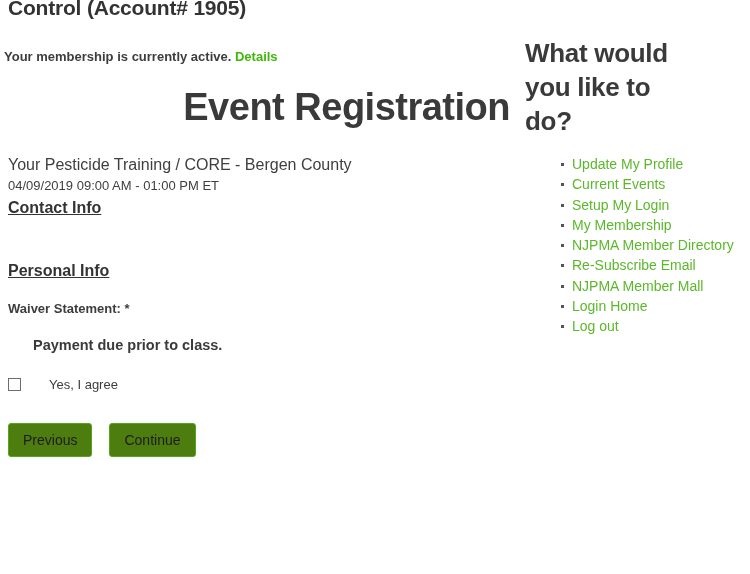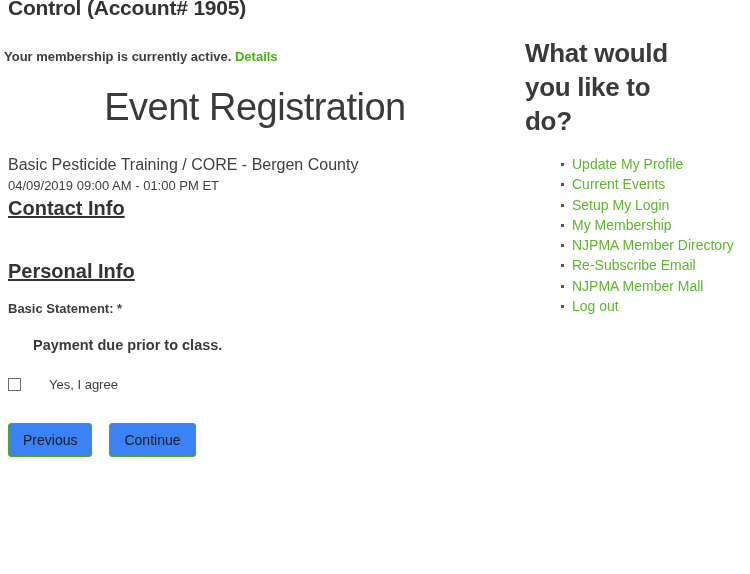--- a/index.html
+++ b/index.html
@@ -53,23 +53,23 @@
   .details-link {
     color: #3fb60a;
     text-decoration: none;
     font-weight: bold;
   }
 
   .page-title {
     margin: 0;
     padding: 0;
     width: 510px;
-    text-align: center;
+    text-align: right;
     font-size: 38px;
-    font-weight: normal;
+    font-weight: bold;
     line-height: 42px;
     color: #3a3a3a;
     letter-spacing: -0.5px;
     margin-top: 21px;
   }
 
   .event-name {
     padding: 0 0 0 8px;
     margin-top: 27px;
     font-size: 16px;
@@ -81,21 +81,21 @@
     padding: 0 0 0 8px;
     margin-top: 2px;
     font-size: 13px;
     line-height: 17px;
     color: #3f3f3f;
   }
 
   .section-heading {
     padding: 0 0 0 8px;
     margin-top: 4px;
-    font-size: 20px;
+    font-size: 16px;
     font-weight: bold;
     line-height: 20px;
     color: #333333;
     text-decoration: underline;
     display: block;
   }
   .section-heading.second {
     margin-top: 43px;
   }
 
@@ -147,21 +147,21 @@
     color: #3d3d3d;
     line-height: 16px;
   }
 
   .button-row {
     display: flex;
     padding-left: 8px;
     margin-top: 30px;
   }
   .btn {
-    background: #3b82f6;
+    background: #4d7c0f;
     border: 1px solid #52a818;
     border-radius: 3px;
     color: #1d1d1d;
     font-family: "Liberation Sans", sans-serif;
     font-size: 14px;
     line-height: 16px;
     padding: 8px 14px;
     min-width: 62px;
     text-align: center;
     cursor: pointer;
@@ -224,29 +224,29 @@
 
     <h1 class="account-title">Control (Account# 1905)</h1>
 
     <div class="membership-line">
       <span>Your membership is currently active.</span>
       <a href="#" class="details-link">Details</a>
     </div>
 
     <h2 class="page-title">Event Registration</h2>
 
-    <div class="event-name">Basic Pesticide Training / CORE - Bergen County</div>
+    <div class="event-name">Your Pesticide Training / CORE - Bergen County</div>
 
     <div class="event-date">04/09/2019 09:00 AM - 01:00 PM ET</div>
 
     <div class="section-heading">Contact Info</div>
 
     <div class="section-heading second">Personal Info</div>
 
-    <div class="field-label">Basic Statement: *</div>
+    <div class="field-label">Waiver Statement: *</div>
 
     <div class="waiver-body">
       <p>Payment due prior to class.</p>
     </div>
 
     <div class="agree-row">
       <span class="agree-checkbox"></span>
       <span class="agree-label">Yes, I agree</span>
     </div>
 
@@ -276,18 +276,21 @@
       <li>
         <a href="#">NJPMA Member Directory</a>
       </li>
       <li>
         <a href="#">Re-Subscribe Email</a>
       </li>
       <li>
         <a href="#">NJPMA Member Mall</a>
       </li>
       <li>
+        <a href="#">Login Home</a>
+      </li>
+      <li>
         <a href="#">Log out</a>
       </li>
     </ul>
   </div>
 
 </div>
 
 </body></html>

